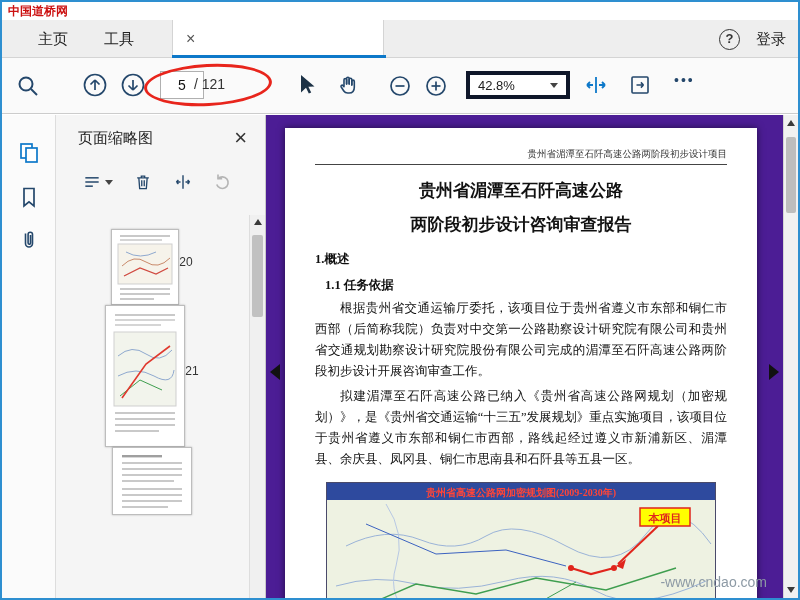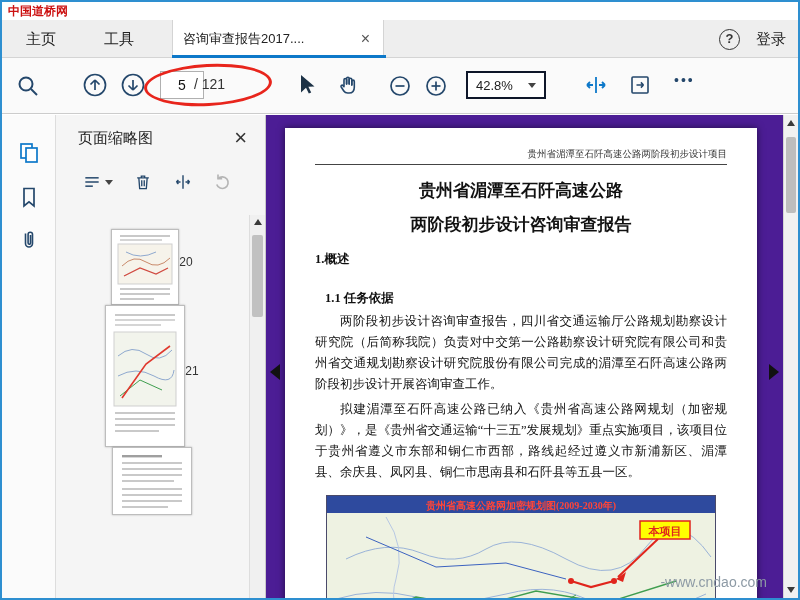--- a/index.html
+++ b/index.html
@@ -6,40 +6,40 @@
   html,body { width:800px; height:600px; font-family:"Liberation Sans",sans-serif; }
   .window { position:relative; width:800px; height:600px; border:2px solid #2e8fd0; background:#fff; overflow:hidden; }
 
   
   .top-strip { height:18px; background:#fff; position:relative; }
   .wm-top { position:absolute; left:6px; top:1px; font-size:12px; color:#cc1111; font-weight:bold; }
 
   
   .tabbar { height:38px; background:#eeeeee; border-bottom:1px solid #d4d4d4; position:relative; }
   .tab { position:absolute; top:0; height:38px; line-height:38px; text-align:center; font-size:15px; color:#222; cursor:pointer; }
-  .tab-home { left:0; width:78px; }
+  .tab-home { left:12px; width:78px; }
   .tab-tools { left:78px; width:78px; }
   .doctab { position:absolute; left:170px; top:0; width:212px; height:38px; background:#fff;
             border-left:1px solid #d4d4d4; border-right:1px solid #d4d4d4;
             display:flex; align-items:center; padding:0 10px; font-size:13px; color:#222; }
   .doctab-label { flex:1; white-space:nowrap; overflow:hidden; }
   .doctab-close { font-size:16px; color:#555; padding:0 3px; cursor:pointer; }
   .doctab-underline { position:absolute; left:170px; top:35px; width:214px; height:3px; background:#0d78c9; }
   .top-right { position:absolute; right:12px; top:0; height:38px; display:flex; align-items:center; gap:16px; }
   .help-circle { width:21px; height:21px; border:1.6px solid #333; border-radius:50%; text-align:center;
                  line-height:18px; font-size:13px; font-weight:bold; color:#333; cursor:pointer; }
   .login { font-size:15px; color:#222; cursor:pointer; }
 
   
   .toolbar { height:56px; background:#fafafa; border-bottom:1px solid #cccccc; position:relative; }
   .tbtn { position:absolute; cursor:pointer; }
   .page-input { position:absolute; left:158px; top:13px; width:44px; height:28px; border:1px solid #b0b0b0;
                 background:#fff; text-align:center; font-size:14px; color:#111; }
   .page-total { position:absolute; left:192px; top:18px; font-size:14px; color:#333; }
-  .zoom-box { position:absolute; left:464px; top:13px; width:80px; height:28px; border:2px solid #0f172a;
+  .zoom-box { position:absolute; left:464px; top:13px; width:104px; height:28px; border:4px solid #0f172a;
               background:#fff; display:flex; align-items:center; padding:0 8px; font-size:13px; color:#222; cursor:pointer; }
   .zoom-val { flex:1; }
   .caret-down { width:0; height:0; border-left:4px solid transparent; border-right:4px solid transparent; border-top:5px solid #444; }
   .dots { position:absolute; left:672px; top:14px; font-size:14px; letter-spacing:2px; color:#24476b; cursor:pointer; }
   .red-ellipse { position:absolute; left:142px; top:6px; width:128px; height:42px; border:3px solid #e8251c;
                  border-radius:50%; transform:rotate(-3deg); pointer-events:none; z-index:5; }
 
   
   .main { position:absolute; top:113px; left:0; width:796px; height:483px; display:flex; }
   .rail { width:54px; background:#fbfbfb; border-right:1px solid #dddddd; display:flex; flex-direction:column;
@@ -63,21 +63,21 @@
   .tri-dn { width:0; height:0; border-left:4px solid transparent; border-right:4px solid transparent; border-top:6px solid #3a3a3a; }
   .panel-scroll .sthumb { position:absolute; top:20px; left:2px; width:11px; height:82px; background:#c1c1c1; border-radius:2px; }
 
   .viewport { flex:1; background:#4c1d95; position:relative; overflow:hidden; }
   .page { position:absolute; left:19px; top:13px; width:472px; height:720px; background:#fff;
           box-shadow:0 0 7px rgba(0,0,0,.55); padding:20px 30px; font-family:"Liberation Serif",serif; }
   .doc-header { font-size:9.5px; color:#333; text-align:right; padding-bottom:3px; border-bottom:1px solid #444; }
   .doc-title { margin-top:14px; text-align:center; font-size:17px; font-weight:bold; color:#111; }
   .doc-title2 { margin-top:11px; }
   .doc-h1 { margin-top:15px; font-size:12.5px; font-weight:bold; color:#111; }
-  .doc-h2 { margin-top:22px; margin-left:10px; font-size:12.5px; font-weight:bold; color:#111; }
+  .doc-h2 { margin-top:9px; margin-left:10px; font-size:12.5px; font-weight:bold; color:#111; }
   .doc-para { margin-top:4px; font-size:12.5px; line-height:21px; color:#111; text-align:justify; text-indent:2em; }
   .doc-map { margin:12px auto 0; width:390px; display:block; }
   .nav-left { position:absolute; left:4px; top:249px; width:0; height:0;
               border-top:8px solid transparent; border-bottom:8px solid transparent; border-right:10px solid #111; cursor:pointer; }
   .nav-right { position:absolute; right:4px; top:249px; width:0; height:0;
                border-top:8px solid transparent; border-bottom:8px solid transparent; border-left:10px solid #111; cursor:pointer; }
   .wm-bottom { position:absolute; right:16px; bottom:8px; font-size:14px; color:#8d9aa5; font-family:"Liberation Sans",sans-serif; }
 
   .vscroll { width:15px; background:#f1f1f1; border-left:1px solid #d5d5d5; position:relative; }
   .vscroll .up { position:absolute; top:5px; left:3px; }
@@ -92,21 +92,20 @@
 <div class="window">
 
   <div class="top-strip">
     <span class="wm-top">中国道桥网</span>
   </div>
 
   <div class="tabbar">
     <div class="tab tab-home"><span>主页</span></div>
     <div class="tab tab-tools"><span>工具</span></div>
     <div class="doctab">
-      <span class="doctab-label">咨询审查报告2017....</span>
       <span class="doctab-close">×</span>
     </div>
     <div class="doctab-underline"></div>
     <div class="top-right">
       <div class="help-circle"><span>?</span></div>
       <div class="login">登录</div>
     </div>
   </div>
 
   <div class="toolbar">
@@ -326,21 +325,21 @@
       </div>
     </div>
 
     <div class="viewport">
       <div class="page">
         <div class="doc-header">贵州省湄潭至石阡高速公路两阶段初步设计项目</div>
         <div class="doc-title">贵州省湄潭至石阡高速公路</div>
         <div class="doc-title doc-title2">两阶段初步设计咨询审查报告</div>
         <div class="doc-h1">1.概述</div>
         <div class="doc-h2">1.1 任务依据</div>
-        <p class="doc-para">两阶段初步设计咨询审查报告，四川省交通运输厅公路规划勘察设计研究院（后简称我院）负责对中交第一公路勘察设计研究院有限公司和贵州省交通规划勘察设计研究院股份有限公司完成的湄潭至石阡高速公路两阶段初步设计开展咨询审查工作。</p>
+        <p class="doc-para">根据贵州省交通运输厅委托，该项目位于贵州省遵义市东部和铜仁市西部（后简称我院）负责对中交第一公路勘察设计研究院有限公司和贵州省交通规划勘察设计研究院股份有限公司完成的湄潭至石阡高速公路两阶段初步设计开展咨询审查工作。</p>
         <p class="doc-para">拟建湄潭至石阡高速公路已纳入《贵州省高速公路网规划（加密规划）》，是《贵州省交通运输“十三五”发展规划》重点实施项目，该项目位于贵州省遵义市东部和铜仁市西部，路线起经过遵义市新浦新区、湄潭县、余庆县、凤冈县、铜仁市思南县和石阡县等五县一区。</p>
 
         <svg class="doc-map" width="390" height="170" viewBox="0 0 390 170">
           <rect x="0.5" y="0.5" width="389" height="169" fill="#eef2e2" stroke="#4a4a6a"></rect>
           <rect x="1" y="1" width="388" height="17" fill="#2e4a9e"></rect>
           <text x="195" y="13.5" text-anchor="middle" font-size="10" font-weight="bold" fill="#ff4538">贵州省高速公路网加密规划图(2009-2030年)</text>
           <path d="M20 64 Q60 44 95 58 T160 54 T240 64 T320 52 T385 62" stroke="#9ab3d8" fill="none"></path>
           <path d="M10 104 Q50 92 90 102 T180 99 T270 109 T380 99" stroke="#9ab3d8" fill="none"></path>
           <path d="M60 22 Q80 52 70 84 T90 140" stroke="#b7c8e4" fill="none"></path>
           <path d="M150 150 Q190 130 230 142 T330 130" stroke="#b7c8e4" fill="none"></path>

